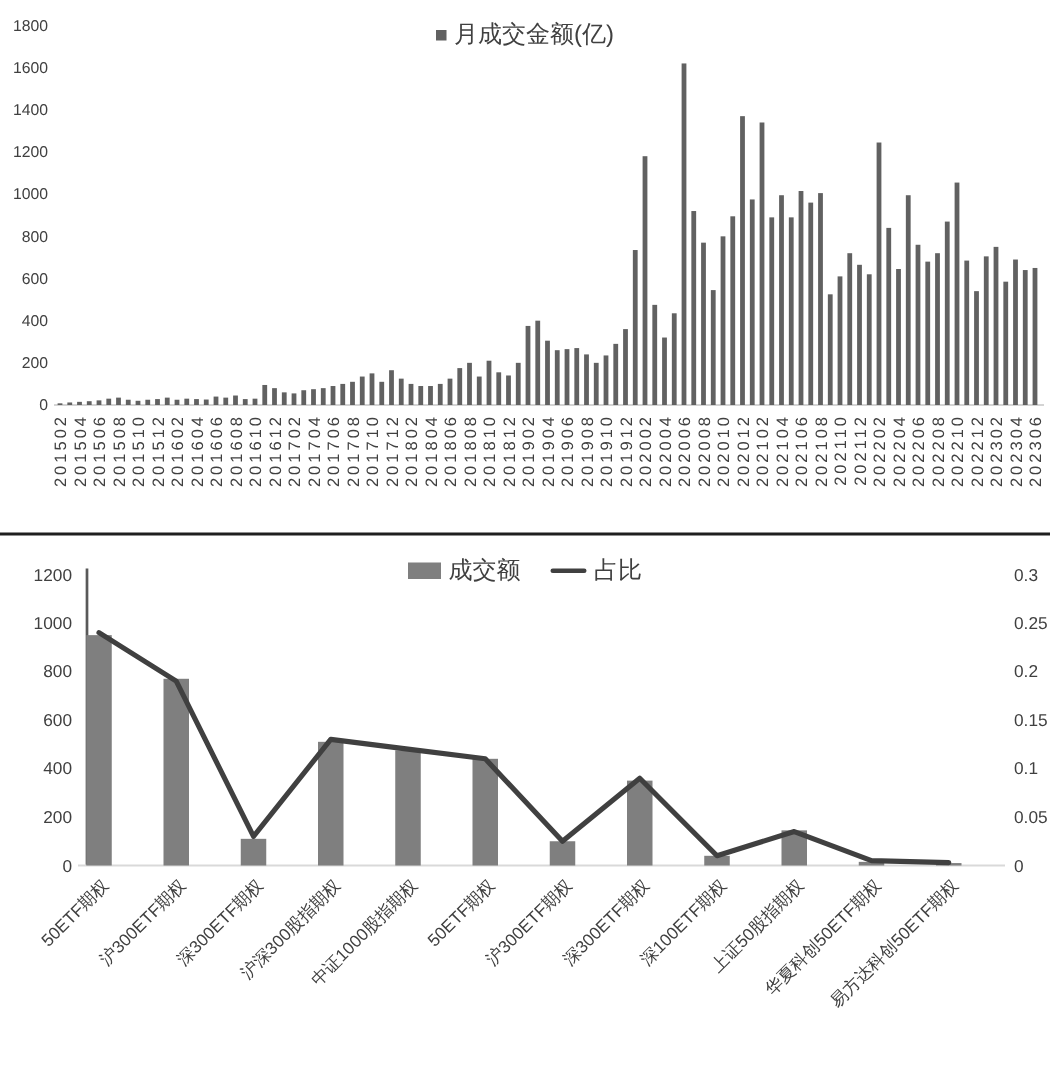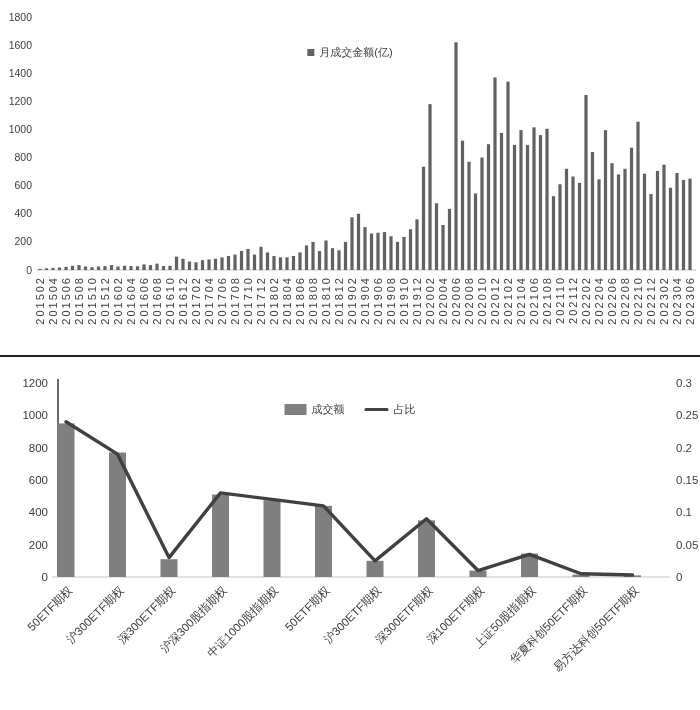--- a/index.html
+++ b/index.html
@@ -5,21 +5,21 @@
   html,body{margin:0;padding:0;background:#ffffff;}
   body{width:700px;height:710px;font-family:"Liberation Sans","DejaVu Sans",sans-serif;}
   .page{position:relative;width:700px;height:710px;background:#fff;overflow:hidden;}
   figure{margin:0;padding:0;}
   .panel{position:absolute;left:0;width:700px;}
   .panel-top{top:0;height:356px;}
   .panel-bottom{top:357px;height:353px;}
   .separator{position:absolute;top:355px;left:0;width:700px;height:2px;background:#1f1f1f;}
   svg{display:block;}
   .legend{position:absolute;left:50%;transform:translateX(-50%);display:flex;align-items:center;gap:6px;
-          font-size:11px;color:#404040;white-space:nowrap;z-index:5;margin-top:32px;}
+          font-size:16px;color:#404040;white-space:nowrap;z-index:5;}
   .legend-top{top:13px;}
   .legend-bottom{top:13px;justify-content:space-between;}
   .swatch-bar-sm{width:7px;height:7px;background:#616161;display:inline-block;}
   .swatch-bar-lg{width:22px;height:11px;background:#7f7f7f;display:inline-block;}
   .swatch-line{width:24px;height:3.5px;background:#404040;display:inline-block;border-radius:2px;}
   .legend-item{display:flex;align-items:center;gap:5px;}
   .legend-gap{width:8px;}
   text.tick{font-family:"Liberation Sans","DejaVu Sans",sans-serif;font-size:10.5px;fill:#404040;}
   text.tick-b{font-family:"Liberation Sans","DejaVu Sans",sans-serif;font-size:11.5px;fill:#404040;}
   text.xtick{font-family:"Liberation Sans","DejaVu Sans",sans-serif;font-size:11px;fill:#404040;letter-spacing:2px;}

